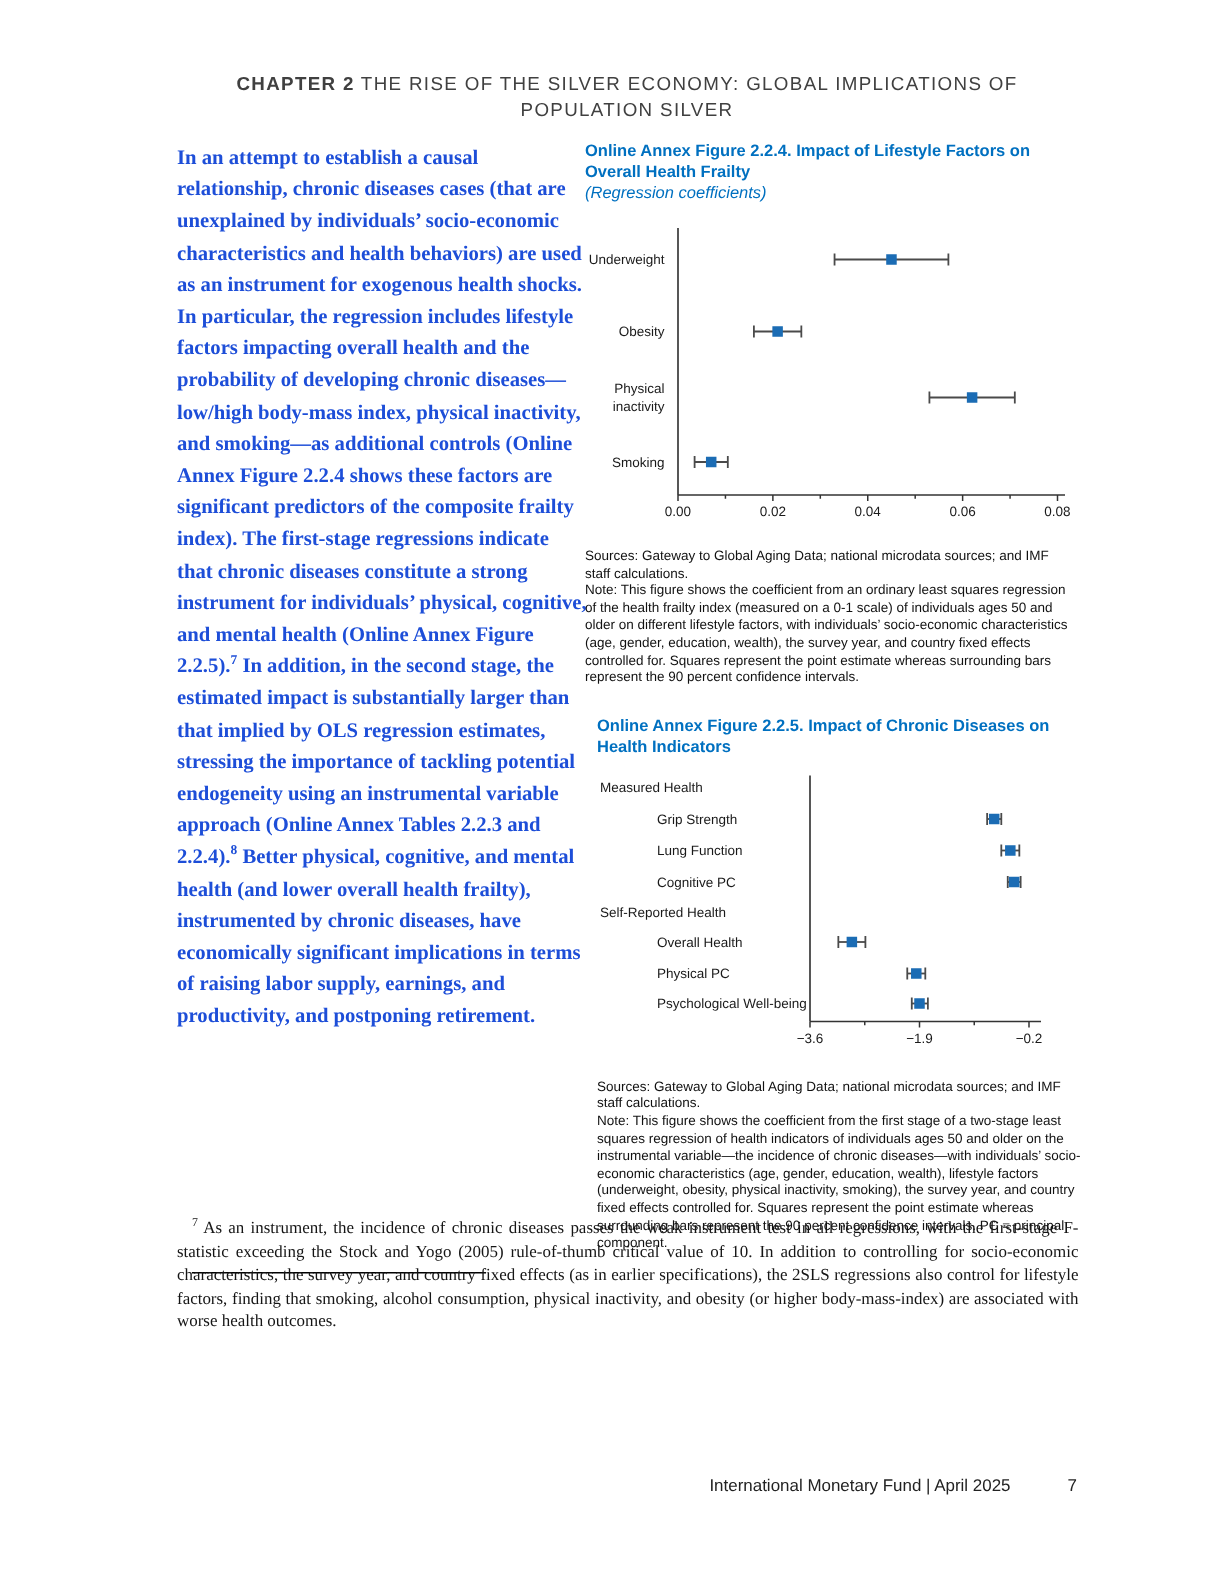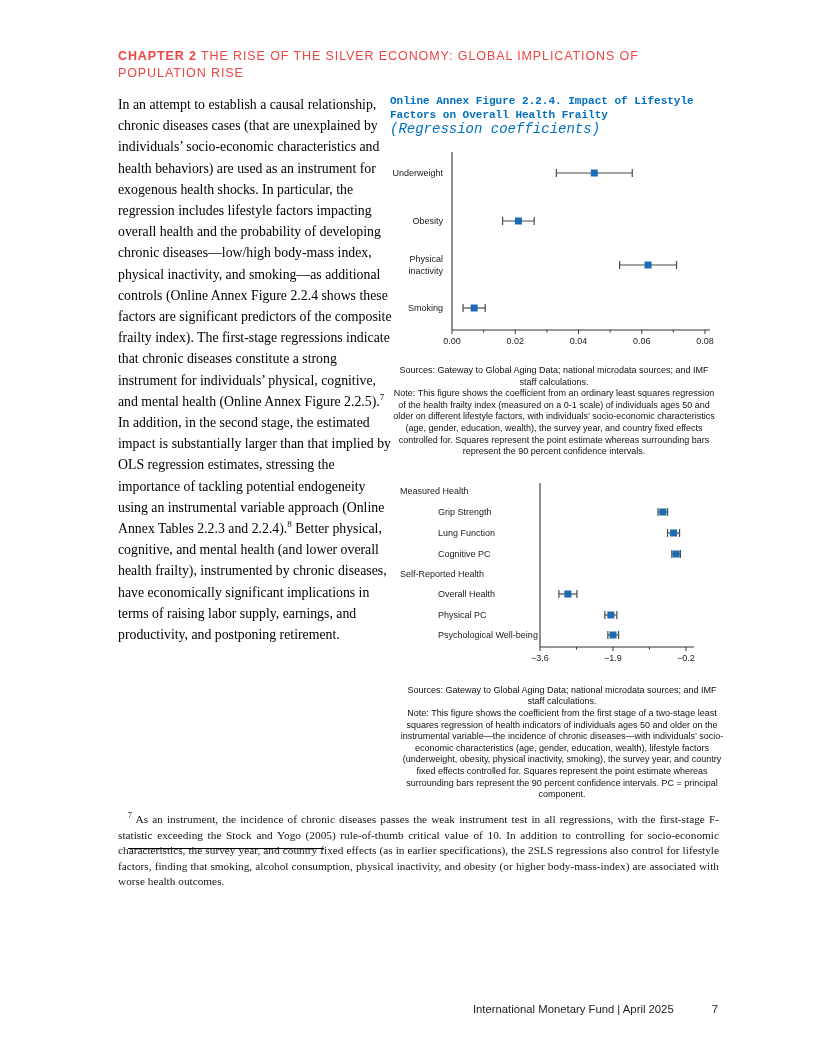--- a/index.html
+++ b/index.html
@@ -6,72 +6,72 @@
   .page {
     position:relative; width:816px; height:1056px; margin:0 auto;
     background:#ffffff; overflow:hidden;
     font-family:"Liberation Serif", serif; color:#1a1a1a;
   }
   
   .chapter-header {
     position:absolute; left:118px; right:98px; top:48px;
     font-family:"Liberation Sans", sans-serif;
     font-size:12.5px; line-height:17px; letter-spacing:0.9px;
-    text-align:left; color:#ef4444;
+    text-align:center; color:#404040;
   }
   .chapter-header .chap { font-weight:bold; margin-right:4px; }
   
   .body-col {
     position:absolute; left:118px; top:94px; width:274px;
-    font-size:13.8px; line-height:21.2px; text-align:left; color:#000000;
+    font-size:13.8px; line-height:21.2px; text-align:left; color:#1d4ed8;font-weight:bold;
   }
   .body-col sup { font-size:9px; vertical-align:super; line-height:0; }
   
   .fig-col { position:absolute; left:390px; top:94px; width:330px; }
   .fig-title {
-    font-family:Liberation Mono, monospace; font-weight:bold;
+    font-family:Liberation Sans, sans-serif; font-weight:bold;
     font-size:11px; line-height:14px; color:#0070c0; width:326px;
   }
   .fig-subtitle {
-    font-family:Liberation Mono, monospace; font-style:italic;
-    font-size:14px; line-height:13px; color:#0070c0; margin-top:1px;
+    font-family:Liberation Sans, sans-serif; font-style:italic;
+    font-size:11px; line-height:13px; color:#0070c0; margin-top:1px;
   }
   .fig-chart { display:block; margin-top:6px; overflow:visible; }
   .fig-sources {
     font-family:"Liberation Sans", sans-serif; font-size:9px;
-    line-height:11.6px; color:#111; width:328px; margin-top:8px;text-align:center;
+    line-height:11.6px; color:#111; width:328px; margin-top:8px;
   }
   .fig-block-2 { margin-top:19px; margin-left:8px; }
   
   .footnote-sep {
     position:absolute; left:128px; top:848px; width:196px;
     border-top:1.6px solid #000;
   }
   .footnotes {
     position:absolute; left:118px; top:812px; width:601px;
     font-size:11.3px; line-height:15.6px; text-align:justify; color:#151515;
   }
   .footnotes p { margin:0 0 11px 0; text-indent:10px; }
   .footnotes sup { font-size:8px; vertical-align:super; line-height:0; }
   
   .page-footer {
     position:absolute; left:118px; right:98px; top:985px;
     font-family:"Liberation Sans", sans-serif; font-size:11.3px; color:#222;
-    display:flex; justify-content:flex-end; align-items:baseline;margin-top:18px;
+    display:flex; justify-content:flex-end; align-items:baseline;
   }
   .page-footer .pagenum { margin-left:38px; }
 </style>
 </head>
 <body>
 
 <div class="page">
 
   <div class="chapter-header">
     <div><span class="chap">CHAPTER 2</span><span>THE RISE OF THE SILVER ECONOMY: GLOBAL IMPLICATIONS OF</span></div>
-    <div>POPULATION RISE</div>
+    <div>POPULATION SILVER</div>
   </div>
 
   <div class="body-col">In an attempt to establish a causal relationship, chronic diseases cases (that are unexplained by individuals’ socio-economic characteristics and health behaviors) are used as an instrument for exogenous health shocks. In particular, the regression includes lifestyle factors impacting overall health and the probability of developing chronic diseases—low/high body-mass index, physical inactivity, and smoking—as additional controls (Online Annex Figure 2.2.4 shows these factors are significant predictors of the composite frailty index). The first-stage regressions indicate that chronic diseases constitute a strong instrument for individuals’ physical, cognitive, and mental health (Online Annex Figure 2.2.5).<sup>7</sup> In addition, in the second stage, the estimated impact is substantially larger than that implied by OLS regression estimates, stressing the importance of tackling potential endogeneity using an instrumental variable approach (Online Annex Tables 2.2.3 and 2.2.4).<sup>8</sup> Better physical, cognitive, and mental health (and lower overall health frailty), instrumented by chronic diseases, have economically significant implications in terms of raising labor supply, earnings, and productivity, and postponing retirement.</div>
 
   <div class="fig-col">
 
     <div class="fig-block">
       <div class="fig-title">Online Annex Figure 2.2.4.  Impact of Lifestyle Factors on Overall Health Frailty</div>
       <div class="fig-subtitle">(Regression coefficients)</div>
       <svg class="fig-chart" width="330" height="215">
@@ -113,20 +113,21 @@
           <line x1="95.20625000000001" y1="162" x2="95.20625000000001" y2="170" stroke="#4a4a4a" stroke-width="1.2"></line>
           <rect x="80.6375" y="162.5" width="7" height="7" fill="#1b6cb4"></rect>
         </svg>
       <div class="fig-sources">
         <div>Sources: Gateway to Global Aging Data; national microdata sources; and IMF staff calculations.</div>
         <div>Note: This figure shows the coefficient from an ordinary least squares regression of the health frailty index (measured on a 0-1 scale) of individuals ages 50 and older on different lifestyle factors, with individuals’ socio-economic characteristics (age, gender, education, wealth), the survey year, and country fixed effects controlled for. Squares represent the point estimate whereas surrounding bars represent the 90 percent confidence intervals.</div>
       </div>
     </div>
 
     <div class="fig-block fig-block-2">
+      <div class="fig-title">Online Annex Figure 2.2.5.  Impact of Chronic Diseases on Health Indicators</div>
       <svg class="fig-chart" width="330" height="200">
           <line x1="142" y1="6" x2="142" y2="170" stroke="#333333" stroke-width="1.1"></line>
           <line x1="142" y1="170" x2="296" y2="170" stroke="#333333" stroke-width="1.1"></line>
           <line x1="142" y1="170" x2="142" y2="174" stroke="#333333" stroke-width="1"></line>
           <text x="142" y="184" text-anchor="middle" font-family="&quot;Liberation Sans&quot;, sans-serif" font-size="9" fill="#1a1a1a">−3.6</text>
           <line x1="215" y1="170" x2="215" y2="174" stroke="#333333" stroke-width="1"></line>
           <text x="215" y="184" text-anchor="middle" font-family="&quot;Liberation Sans&quot;, sans-serif" font-size="9" fill="#1a1a1a">−1.9</text>
           <line x1="288" y1="170" x2="288" y2="174" stroke="#333333" stroke-width="1"></line>
           <text x="288" y="184" text-anchor="middle" font-family="&quot;Liberation Sans&quot;, sans-serif" font-size="9" fill="#1a1a1a">−0.2</text>
           <line x1="178.5" y1="170" x2="178.5" y2="172.5" stroke="#333333" stroke-width="1"></line>

